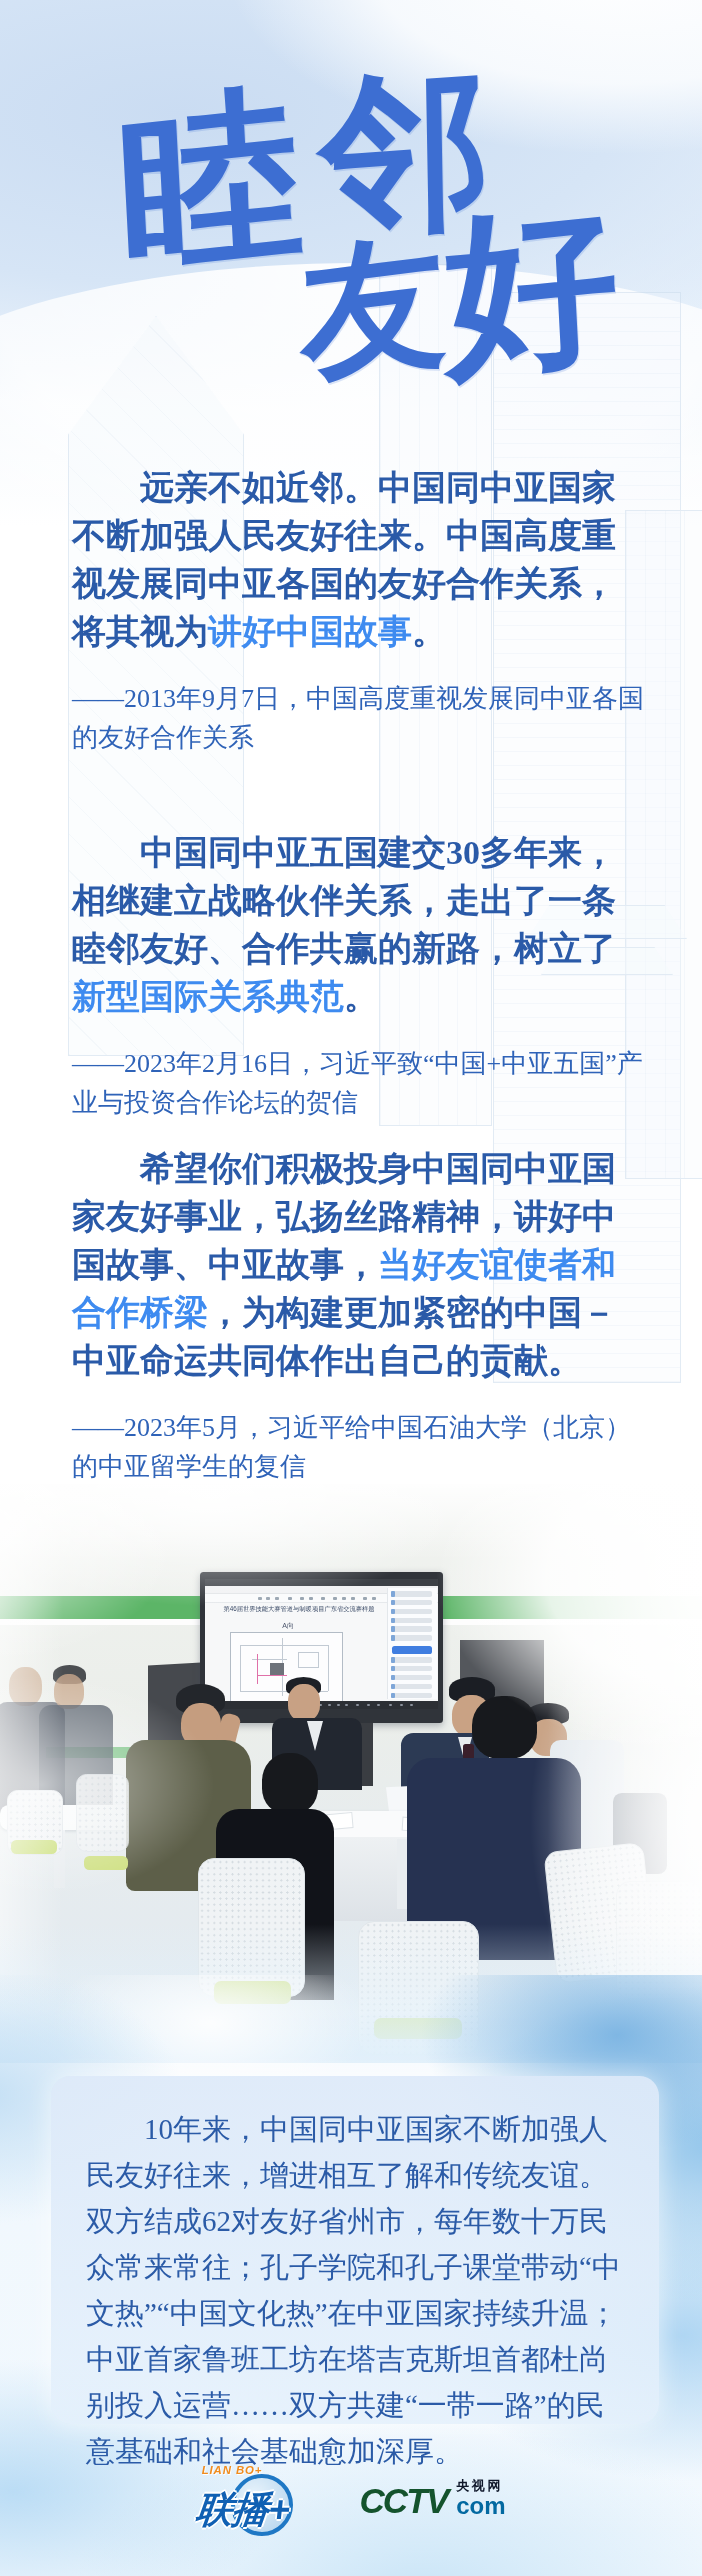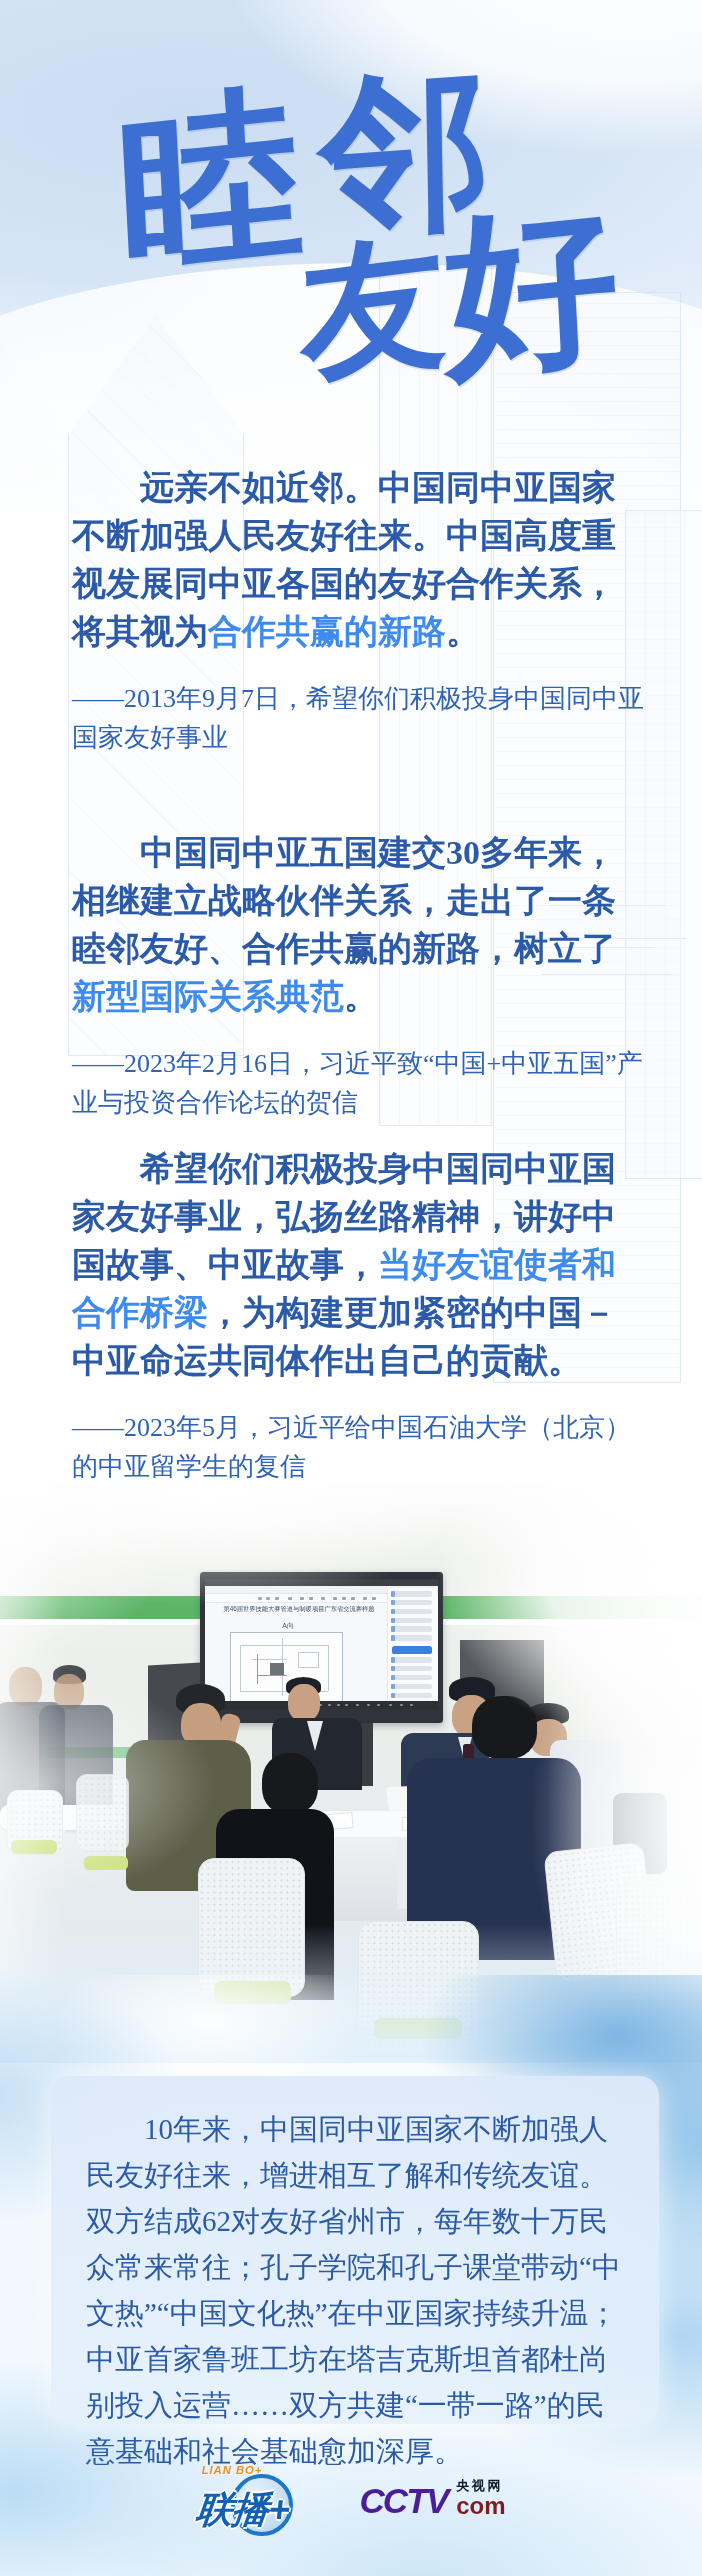--- a/index.html
+++ b/index.html
@@ -161,24 +161,24 @@
          align-items:center;justify-content:center;gap:51px;}
   .lianbo{position:relative;width:112px;height:74px;text-align:center;}
   .lb-ring{position:absolute;left:35px;top:10.5px;width:54px;height:54px;border:4.4px solid #1f78c5;border-radius:50%;
     background:radial-gradient(circle at 35% 35%, #eaf4fc 0%, #bcd9f0 80%);}
   .lb-cn{position:absolute;left:0px;top:21px;font-size:37px;font-weight:900;font-style:italic;
     color:#1060b3;transform:skewX(-6deg);letter-spacing:-0.9px;
     text-shadow:-1.8px 0 0 #fff,1.8px 0 0 #fff,0 -1.8px 0 #fff,0 1.8px 0 #fff;}
   .lb-en{position:absolute;left:5.3px;top:0px;font-size:11.4px;font-weight:900;font-style:italic;
     color:#f08c1e;letter-spacing:0.9px;text-shadow:0.9px 0.9px 0 #fff;}
   .cctv{position:relative;display:flex;align-items:center;gap:8.8px;}
-  .cc-word{position:relative;font-size:35px;font-weight:900;font-style:italic;color:#4c1d95;letter-spacing:-1.8px;}
+  .cc-word{position:relative;font-size:35px;font-weight:900;font-style:italic;color:#14532d;letter-spacing:-1.8px;}
   .cc-right{display:flex;flex-direction:column;line-height:1;margin-top:-3.5px;}
   .cc-side{font-size:13px;letter-spacing:2.6px;color:#0f172a;font-weight:700;}
-  .cc-sub{font-size:24px;font-weight:900;color:#7f1d1d;margin-top:1.8px;}
+  .cc-sub{font-size:24px;font-weight:900;color:#0369a1;margin-top:1.8px;}
 </style>
 </head>
 <body>
 
 <div class="page">
 
   <div class="sky"></div>
   <div class="sky-wave"></div>
 
   <div class="skyline">
@@ -191,22 +191,22 @@
   </div>
 
   <div>
     <span class="tchar t1">睦</span>
     <span class="tchar t2">邻</span>
     <span class="tchar t3">友</span>
     <span class="tchar t4">好</span>
   </div>
 
   <section class="quote q1">
-    <p class="qtext"><span>远亲不如近邻。中国同中亚国家不断加强人民友好往来。中国高度重视发展同中亚各国的友好合作关系，将其视为</span><span class="hl">合作共赢的新路</span><span>。</span></p>
-    <p class="attr">——2013年9月7日，希望你们积极投身中国同中亚国家友好事业</p>
+    <p class="qtext"><span>远亲不如近邻。中国同中亚国家不断加强人民友好往来。中国高度重视发展同中亚各国的友好合作关系，将其视为</span><span class="hl">讲好中国故事</span><span>。</span></p>
+    <p class="attr">——2013年9月7日，中国高度重视发展同中亚各国的友好合作关系</p>
   </section>
 
   <section class="quote q2">
     <p class="qtext"><span>中国同中亚五国建交30多年来，相继建立战略伙伴关系，走出了一条睦邻友好、合作共赢的新路，树立了</span><span class="hl">新型国际关系典范</span><span>。</span></p>
     <p class="attr">——2023年2月16日，习近平致“中国+中亚五国”产业与投资合作论坛的贺信</p>
   </section>
 
   <section class="quote q3">
     <p class="qtext"><span>希望你们积极投身中国同中亚国家友好事业，弘扬丝路精神，讲好中国故事、中亚故事，</span><span class="hl">当好友谊使者和合作桥梁</span><span>，为构建更加紧密的中国－中亚命运共同体作出自己的贡献。</span></p>
     <p class="attr">——2023年5月，习近平给中国石油大学（北京）的中亚留学生的复信</p>

